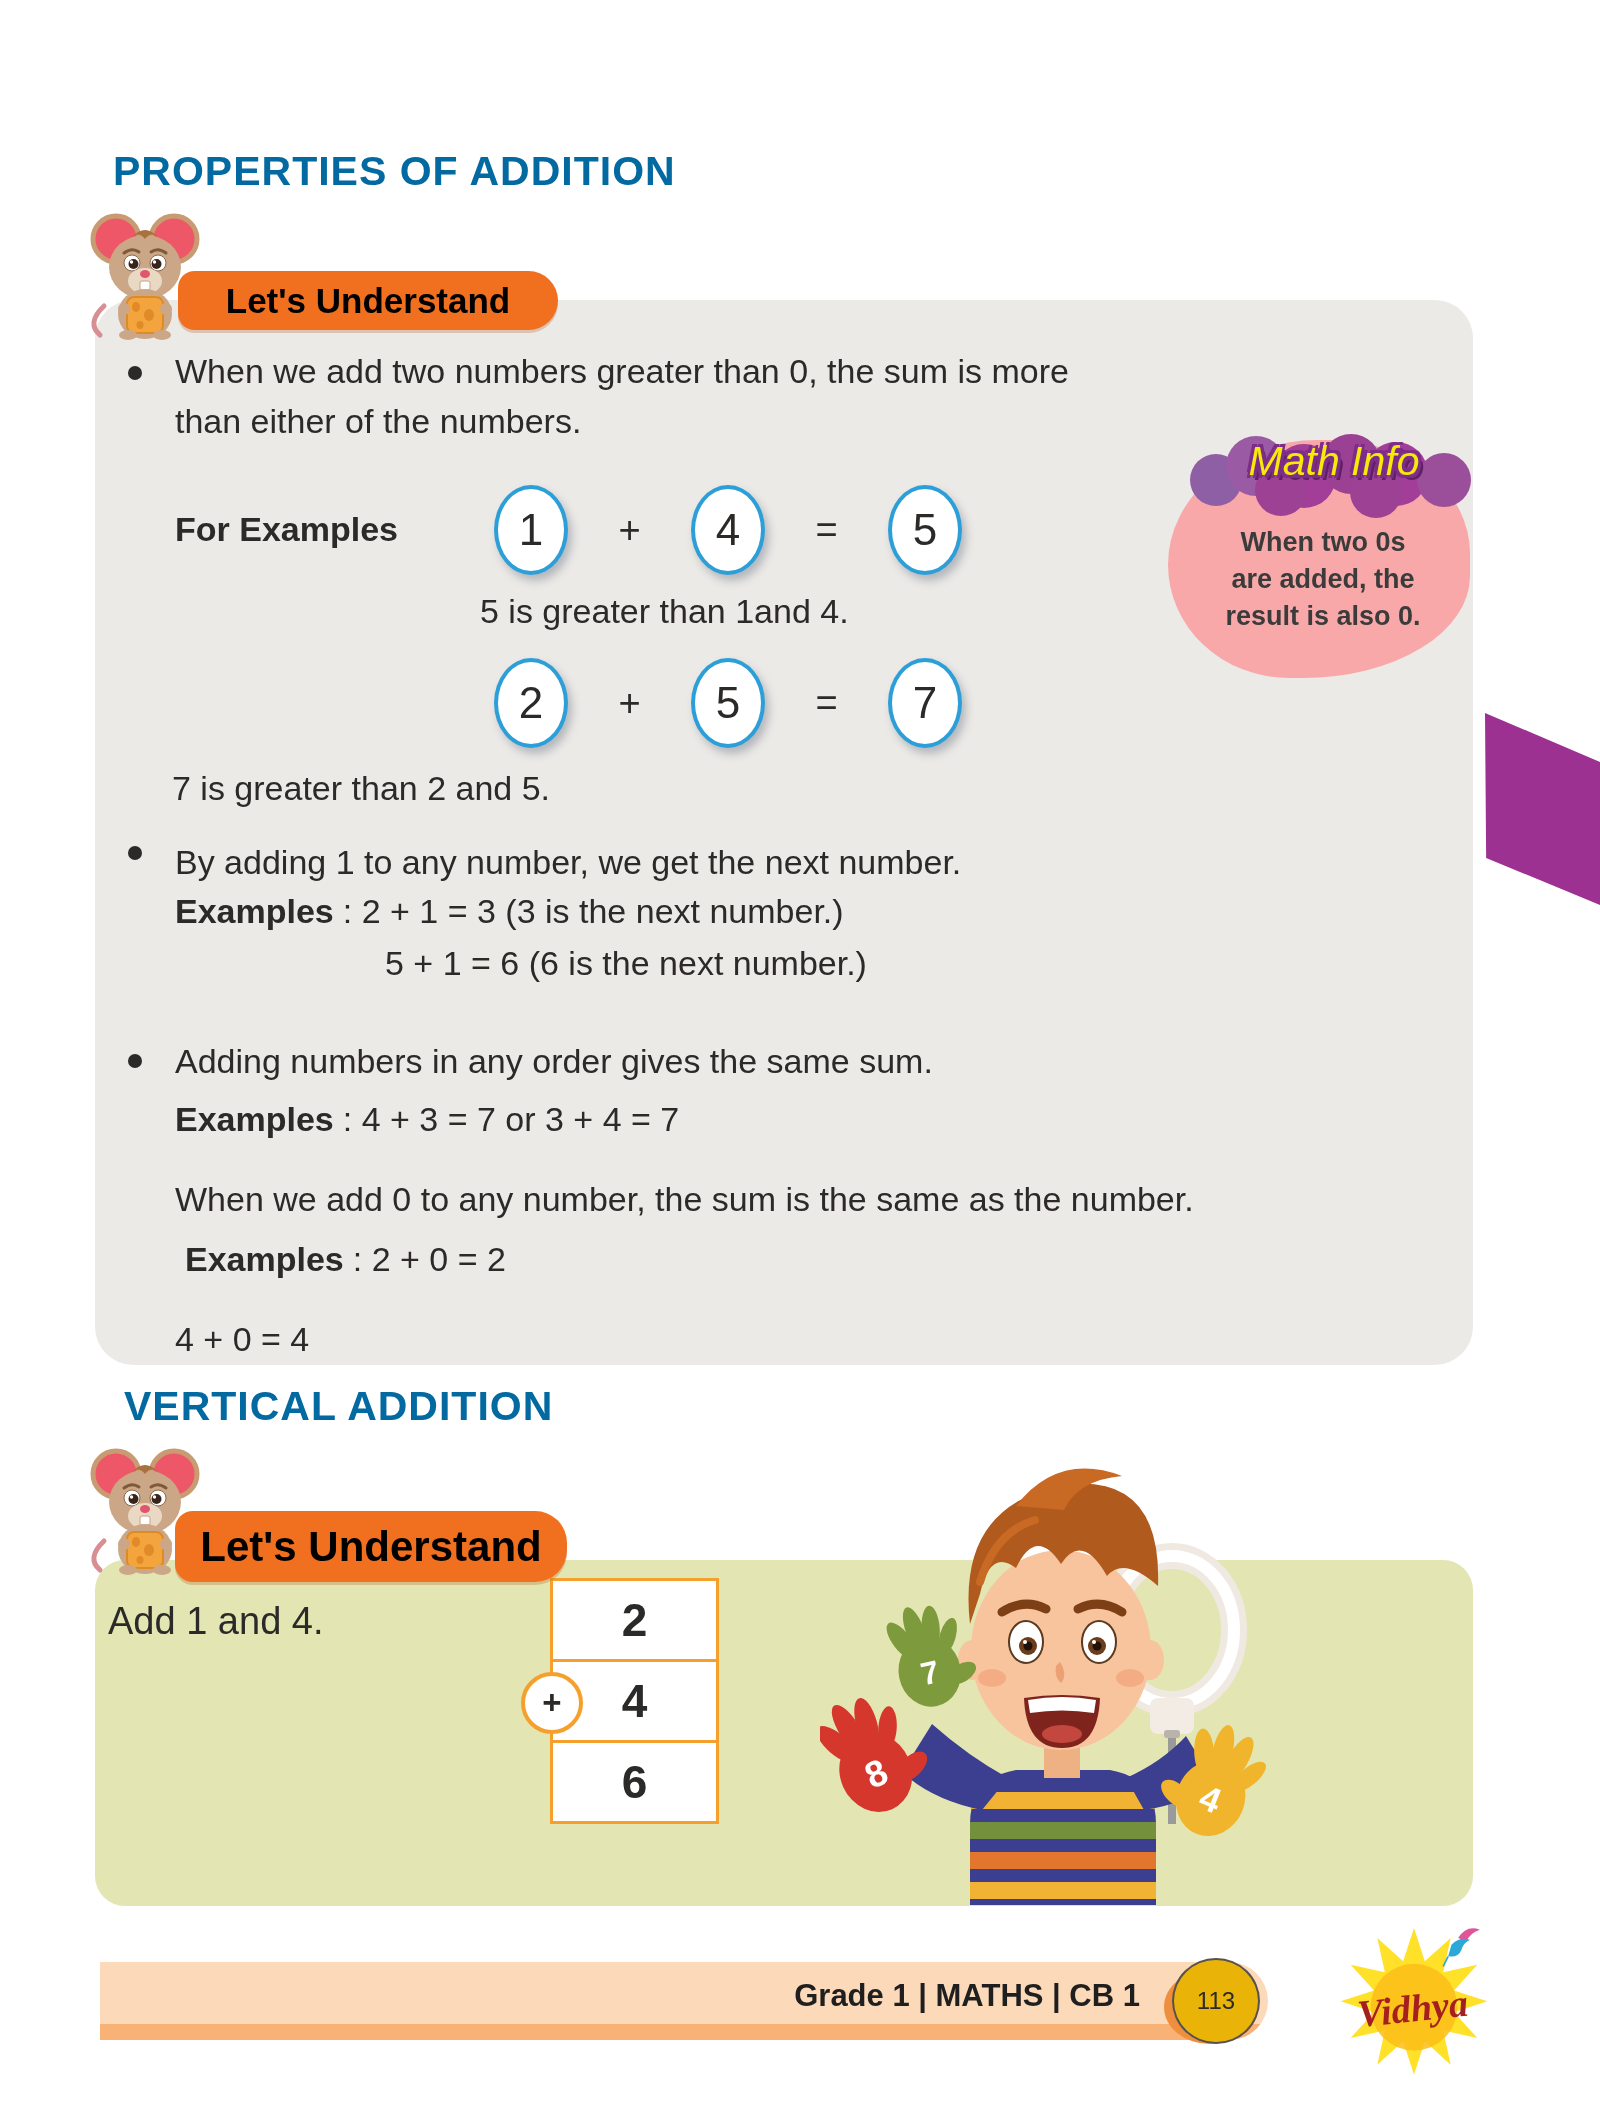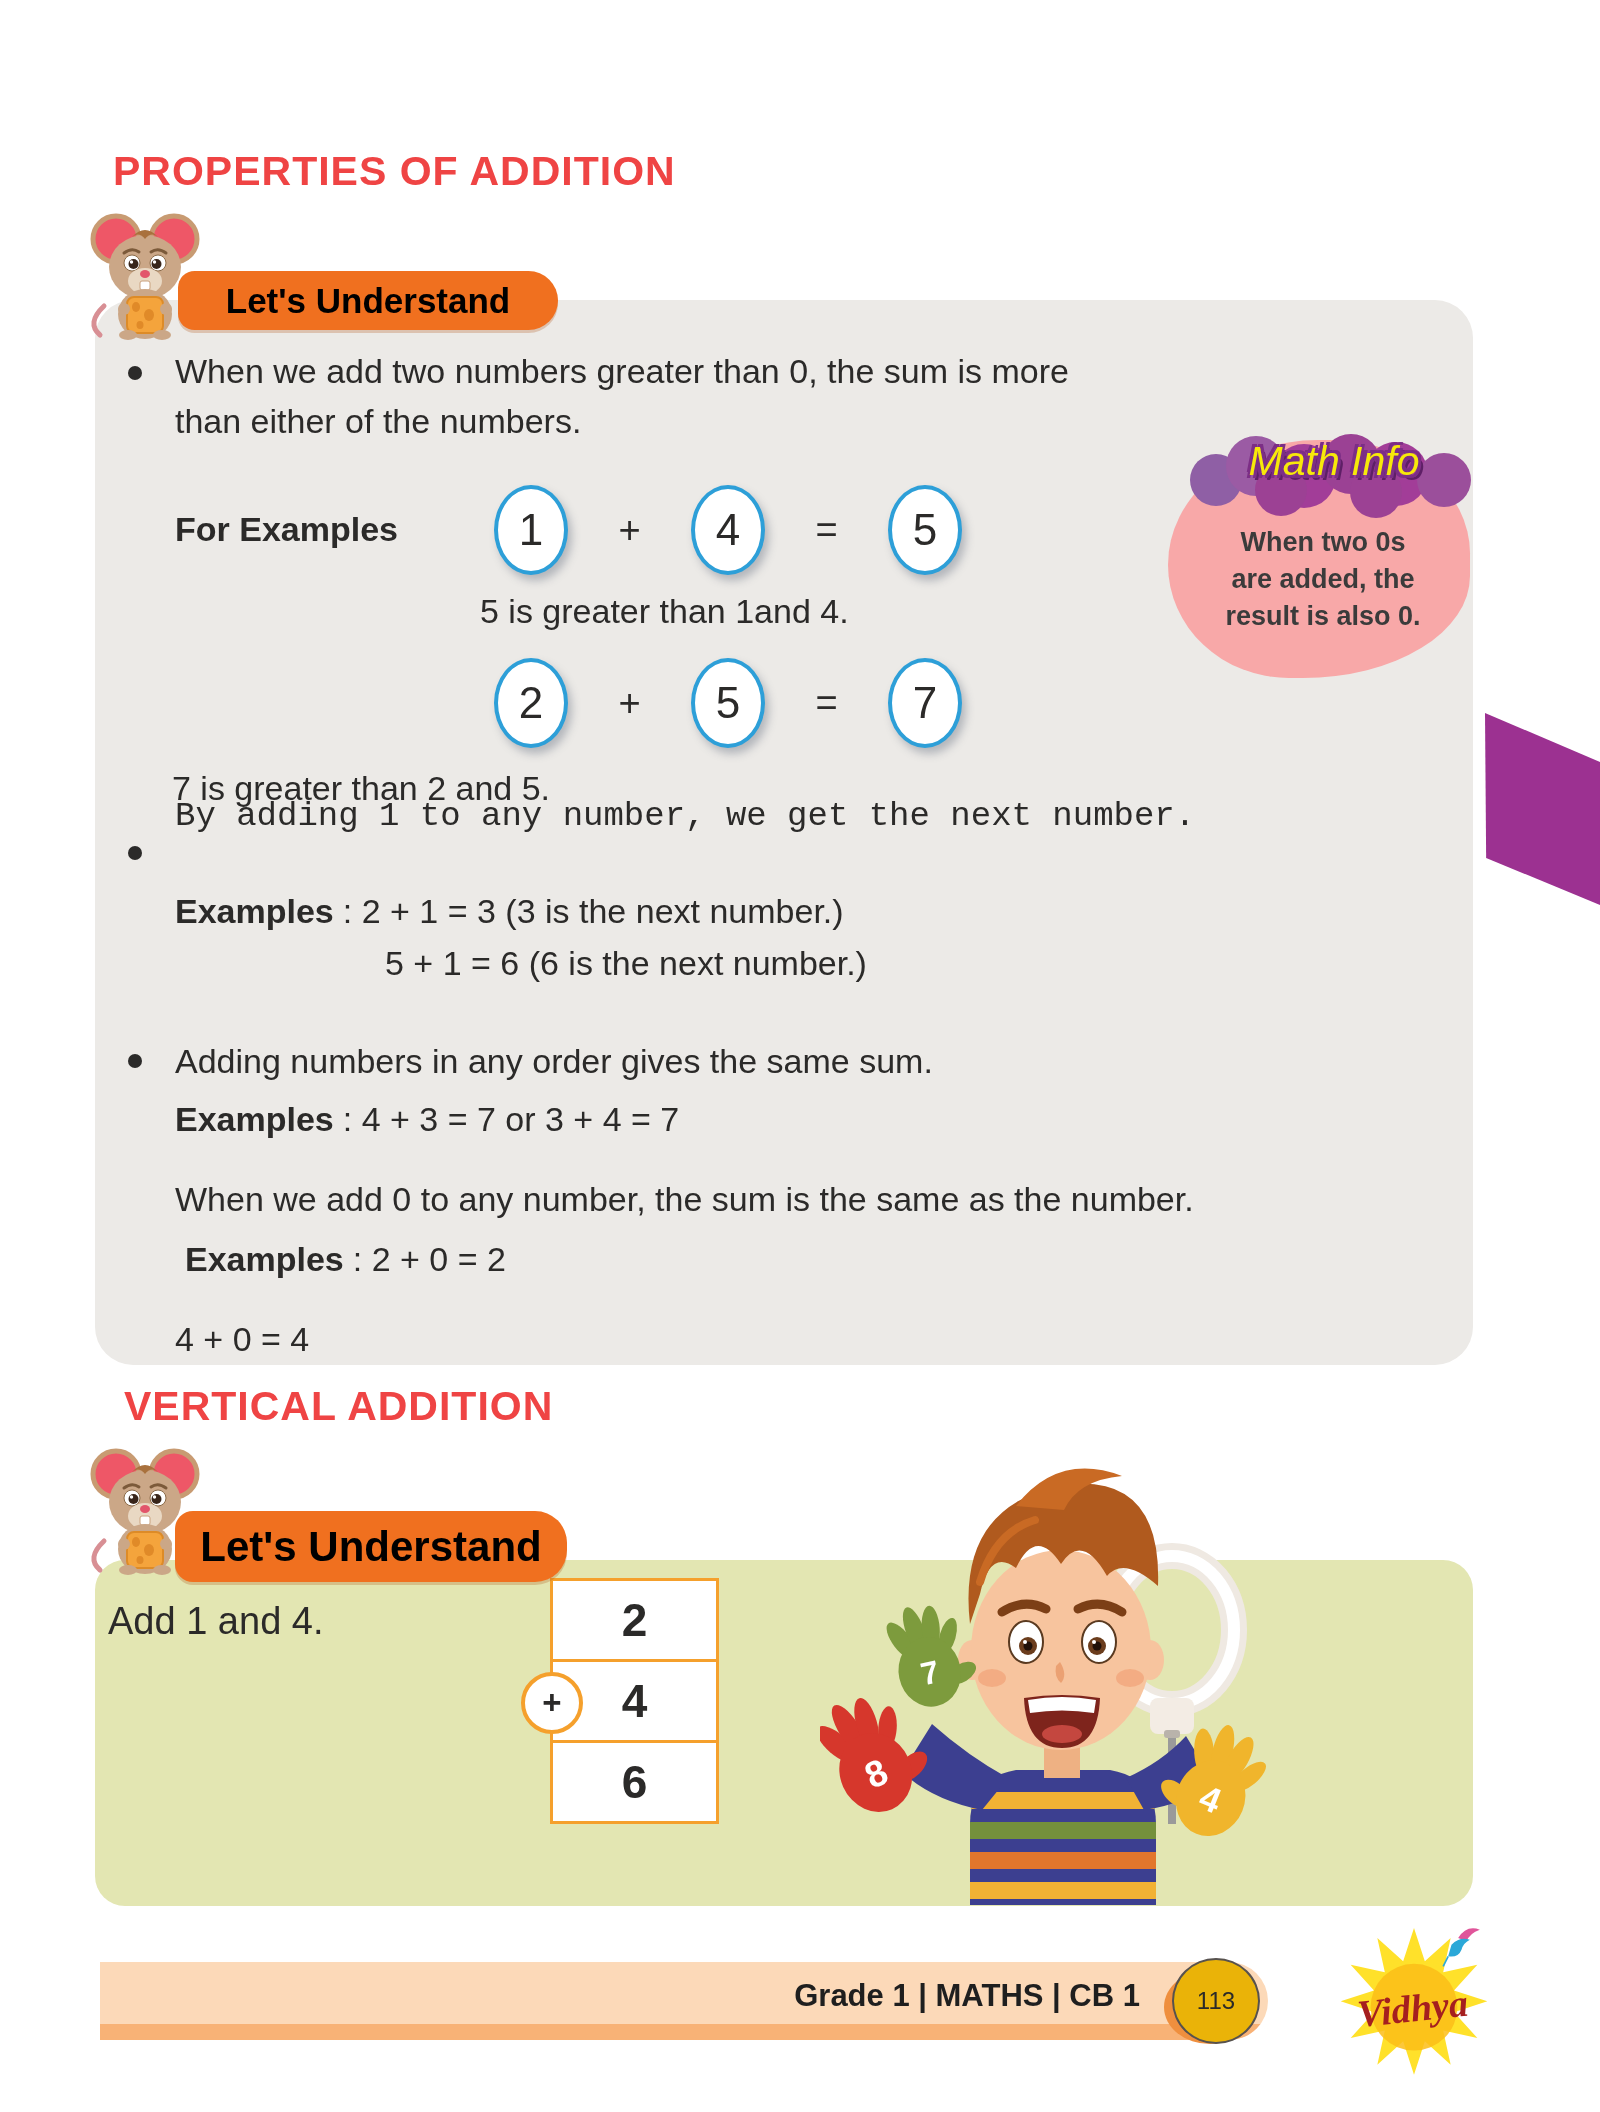--- a/index.html
+++ b/index.html
@@ -1,20 +1,20 @@
 <!DOCTYPE html>
 <html><head>
 <meta charset="utf-8">
 <style>
   html,body{margin:0;padding:0;background:#ffffff;}
   .page{position:relative;width:1600px;height:2112px;background:#fff;
         font-family:"Liberation Sans",sans-serif;color:#2b2a29;overflow:hidden;}
 
   
-  .h-green{position:absolute;font-weight:bold;color:#ef4444;letter-spacing:1px;font-size:41px;}
+  .h-green{position:absolute;font-weight:bold;color:#0369a1;letter-spacing:1px;font-size:41px;}
   .h1-props{left:113px;top:148px;}
   .h2-vert{left:124px;top:1383px;}
 
   
   .panel-gray{position:absolute;left:95px;top:300px;width:1378px;height:1065px;
               background:#eceae7;border-radius:38px;}
   .panel-green{position:absolute;left:95px;top:1560px;width:1378px;height:346px;
                background:#e3e6b2;border-radius:30px;}
 
   
@@ -28,21 +28,21 @@
 
   
   .tl{position:absolute;font-size:34px;line-height:50px;z-index:2;}
   .bold{font-weight:bold;}
   .dot{position:absolute;width:14px;height:14px;border-radius:50%;background:#2b2a29;z-index:2;}
   .dot1{left:128px;top:366px;} .dot2{left:128px;top:846px;} .dot3{left:128px;top:1054px;}
   .b1l1{left:175px;top:346px;} .b1l2{left:175px;top:396px;}
   .for-ex{left:175px;top:504px;font-weight:bold;}
   .note1{left:480px;top:586px;}
   .note2{left:172px;top:763px;}
-  .b2{left:175px;top:791px;font-family:Liberation Mono, monospace;}
+  .b2{left:175px;top:837px;}
   .examples-line{display:flex;gap:9px;}
   .ex2a{left:175px;top:886px;} .ex2b{left:385px;top:938px;}
   .b3{left:175px;top:1036px;text-align:center;}
   .ex3{left:175px;top:1094px;}
   .zline{left:175px;top:1174px;}
   .zex1{left:185px;top:1234px;} .zex2{left:175px;top:1314px;}
 
   
   .ex-row{position:absolute;display:flex;align-items:center;justify-content:space-between;
           width:468px;z-index:2;}

